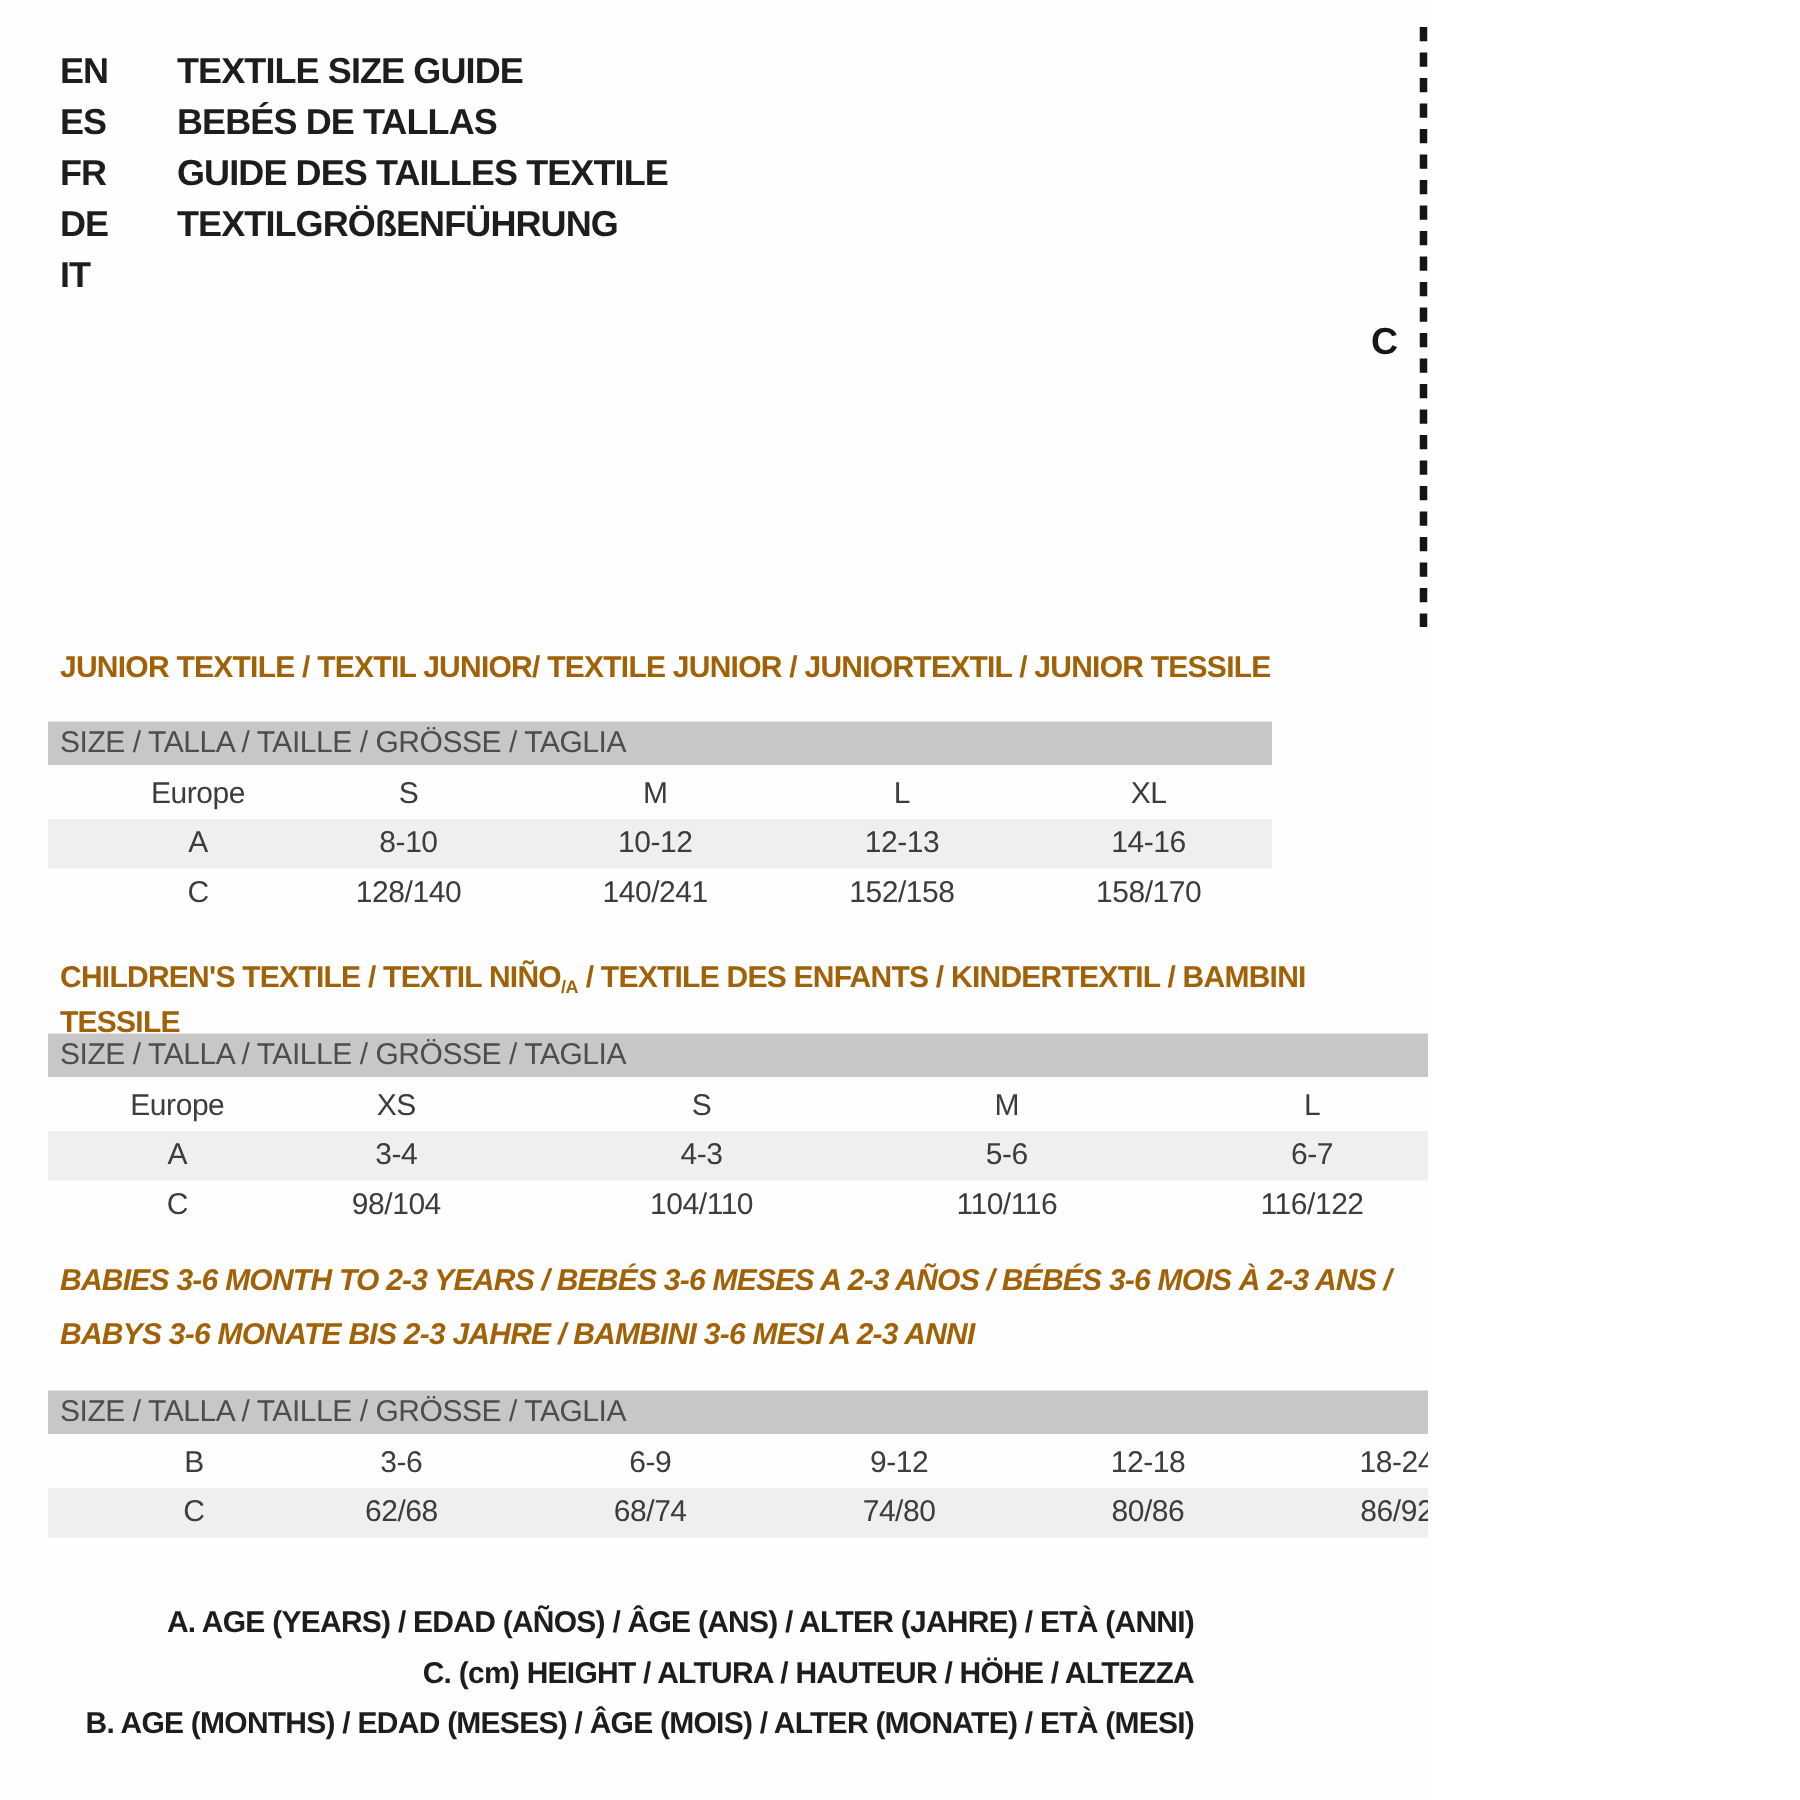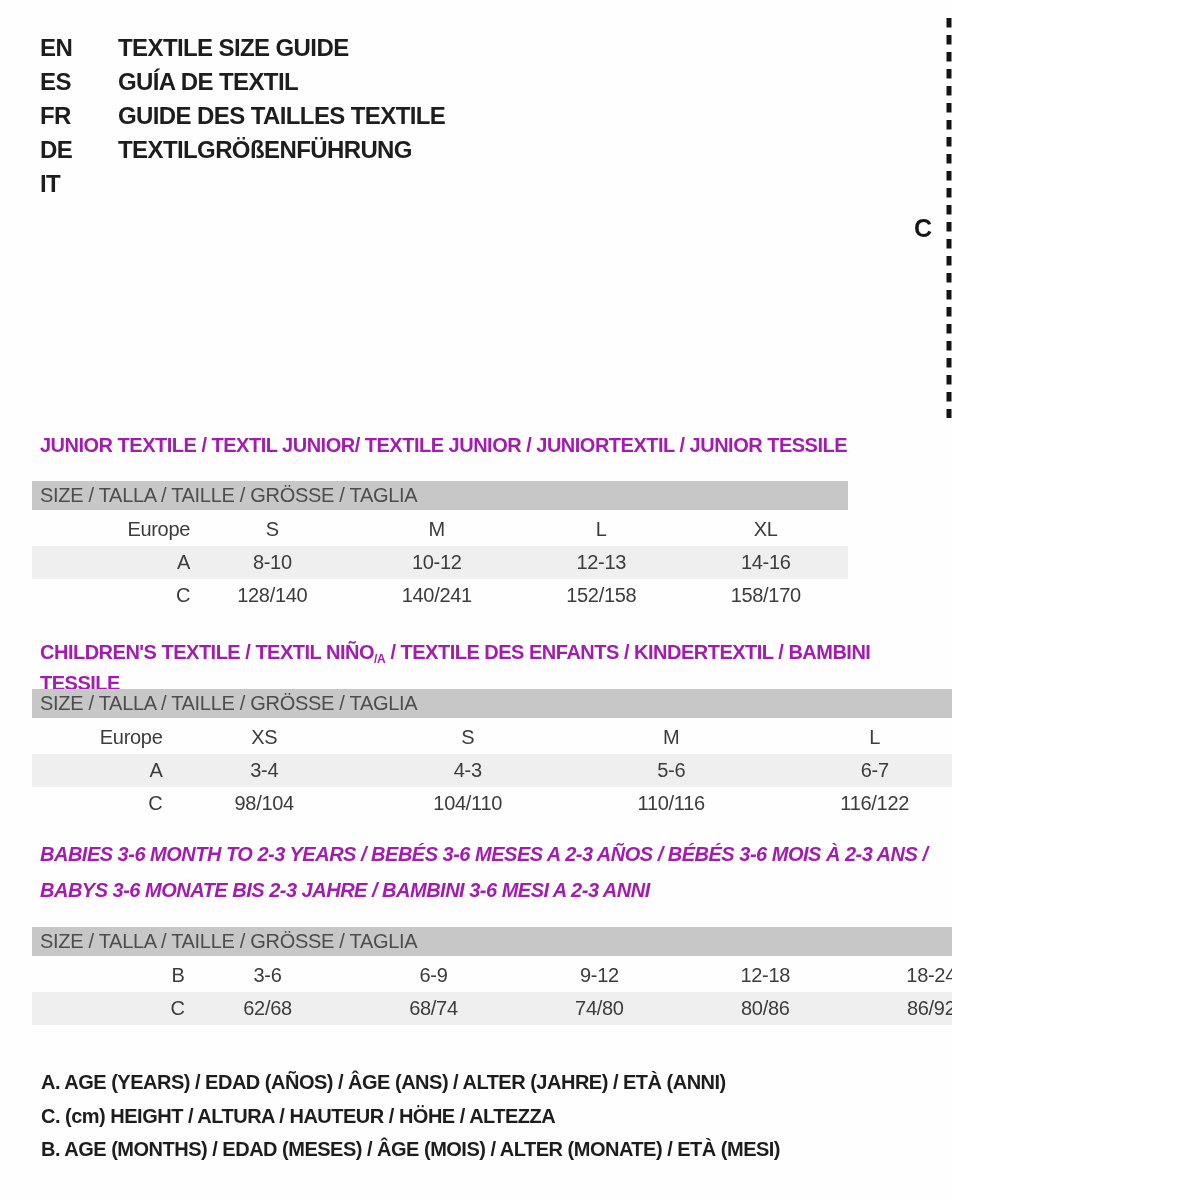--- a/index.html
+++ b/index.html
@@ -27,69 +27,69 @@
   .c-label{
     position:absolute;left:914px;top:214px;
     font-size:25px;font-weight:700;color:#161616;letter-spacing:-0.5px;
   }
   .baby-svg{position:absolute;left:960px;top:12px;}
 
   
   .section-title{
     position:absolute;left:40px;
     font-size:20px;font-weight:700;letter-spacing:-0.5px;
-    color:#a21caf;line-height:24px;margin:0;
+    color:#a16207;line-height:24px;margin:0;
   }
   .sub-a{font-size:12px;vertical-align:-4px;letter-spacing:-0.3px;}
   .babies-title{line-height:36px;}
 
   
   .size-table{position:absolute;font-size:20px;letter-spacing:-0.3px;color:#3c3c3c;}
   .thead{
     background:#c7c7c7;height:29px;line-height:29px;
     padding-left:8px;color:#4d4d4d;margin-bottom:3px;
     font-size:20px;
   }
   .trow{display:flex;height:33px;line-height:33px;}
   .trow.alt{background:#efefef;}
-  .tlabel{padding-left:8px;text-align:right;margin-left:34px;}
+  .tlabel{padding-left:8px;text-align:center;margin-left:34px;}
   .tcell{text-align:center;}
 
   .junior-table{left:32px;top:481px;width:816px;}
   .junior-table .tlabel{width:15%;}
   .junior-table .tcell{width:21.25%;}
 
   .children-table{left:32px;top:689px;width:1148px;}
   .children-table .tlabel{width:8%;}
   .children-table .tcell{width:18.4%;}
 
   .babies-table{left:32px;top:927px;width:1148px;}
   .babies-table .tlabel{width:10%;}
   .babies-table .tcell{width:15%;}
 
   
   .legend{
-    position:absolute;left:41px;top:1066px;
+    position:absolute;left:57px;top:1066px;
     font-size:20px;font-weight:700;letter-spacing:-0.5px;
-    color:#1d1d1d;line-height:33.5px;
+    color:#1d1d1d;line-height:33.5px;text-align:right;
   }
 </style>
 </head>
 <body>
 
 <div class="page">
 
   <div class="lang-block">
     <div class="lang-row">
       <span class="lang-code">EN</span>
       <span class="lang-title">TEXTILE SIZE GUIDE</span>
     </div>
     <div class="lang-row">
       <span class="lang-code">ES</span>
-      <span class="lang-title">GUÍA DE TEXTIL</span>
+      <span class="lang-title">BEBÉS DE TALLAS</span>
     </div>
     <div class="lang-row">
       <span class="lang-code">FR</span>
       <span class="lang-title">GUIDE DES TAILLES TEXTILE</span>
     </div>
     <div class="lang-row">
       <span class="lang-code">DE</span>
       <span class="lang-title">TEXTILGRÖßENFÜHRUNG</span>
     </div>
     <div class="lang-row">

